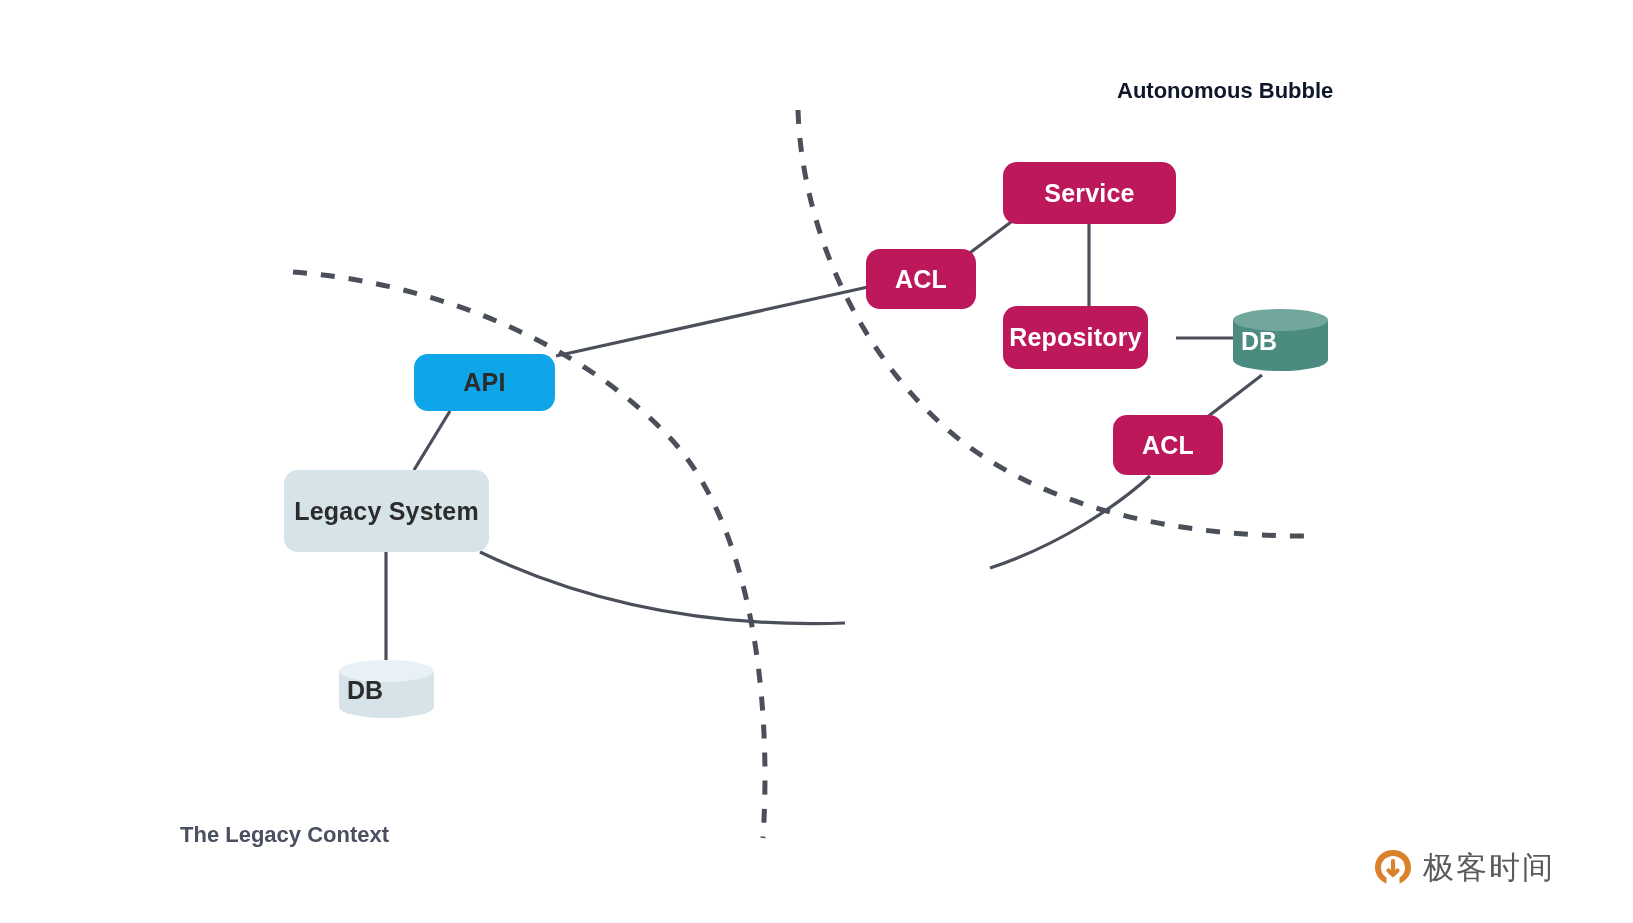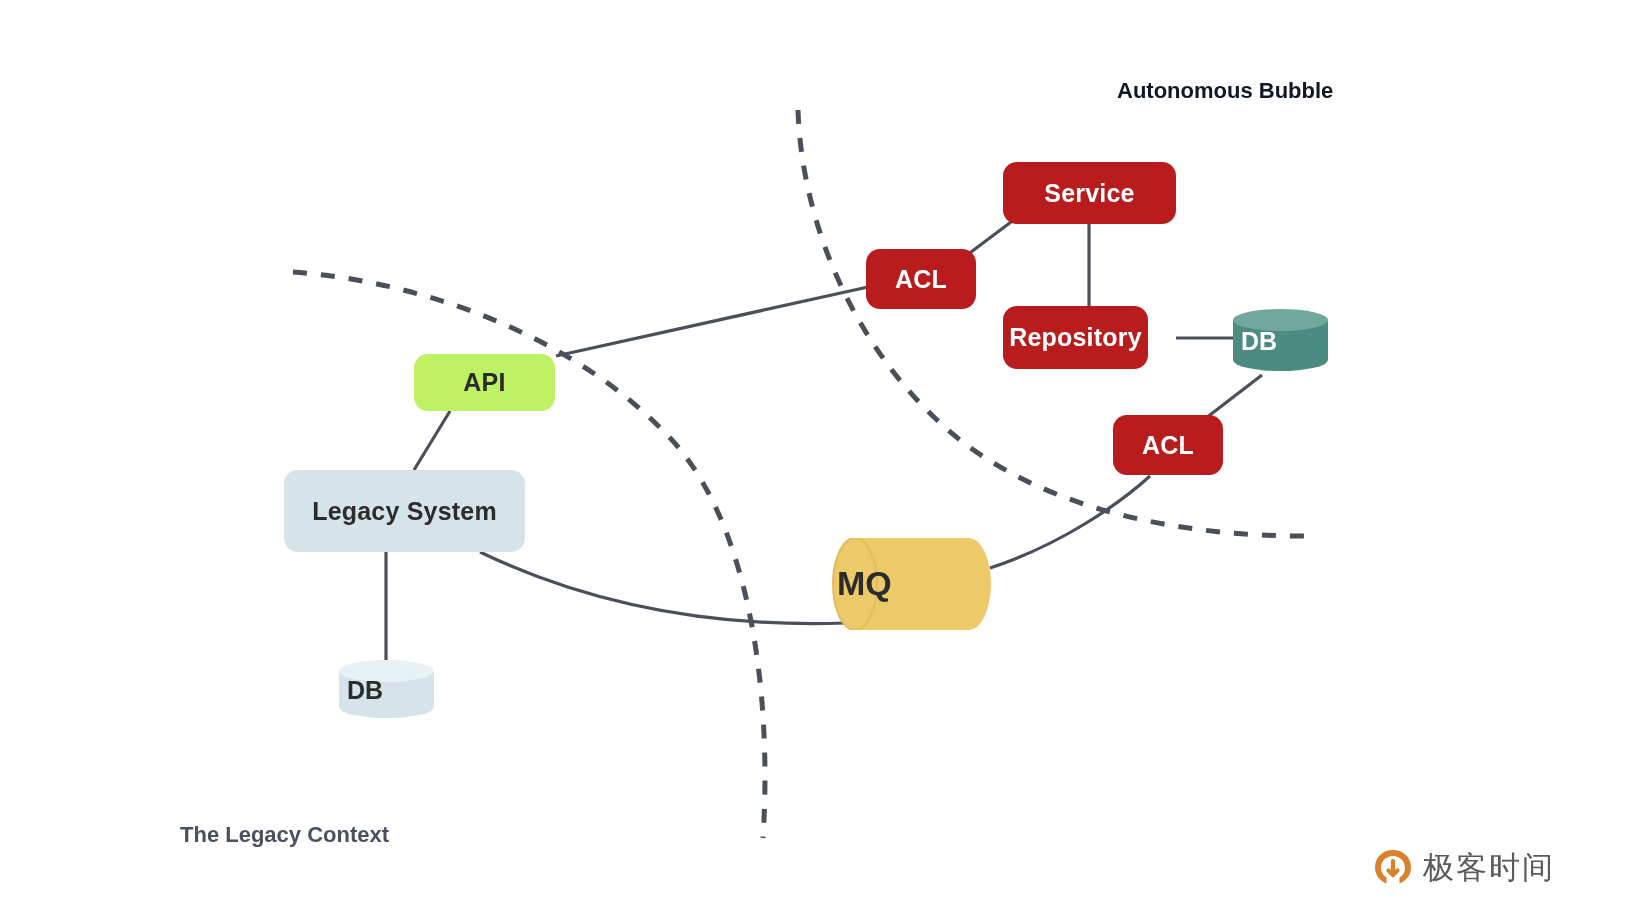--- a/index.html
+++ b/index.html
@@ -14,22 +14,22 @@
   .nodes{ position:absolute; left:0; top:0; width:1633px; height:923px; }
 
   .node{
     position:absolute;
     display:flex; align-items:center; justify-content:center;
     font-size:25px; font-weight:bold;
     letter-spacing:.2px;
     white-space:nowrap;
   }
   .node.rect{ border-radius:14px; }
-  .node.teal{ background:#b91c1c; color:#ffffff; }
-  .node.amber{ background:#bef264; color:#2c2c2c; }
+  .node.teal{ background:#be185d; color:#ffffff; }
+  .node.amber{ background:#0ea5e9; color:#2c2c2c; }
   .node.lightblue{ background:#d6e4ea; color:#2c2c2c; }
 
   .cyl{ position:absolute; }
   .cyl .label{
     position:absolute; left:8px; width:100%;
     text-align:left;
     font-size:25px; font-weight:bold; white-space:nowrap;
   }
   .cyl.teal .label{ color:#ffffff; }
   .cyl.blue  .label{ color:#2c2c2c; }
@@ -104,39 +104,32 @@
     </div>
 
     <div class="node rect teal" style="left:1113px; top:415px; width:110px; height:60px;">
       <span>ACL</span>
     </div>
 
     <div class="node rect amber" style="left:414px; top:354px; width:141px; height:57px;">
       <span>API</span>
     </div>
 
-    <div class="node rect lightblue" style="left:284px; top:470px; width:241px; height:82px;">
+    <div class="node rect lightblue" style="left:284px; top:470px; width:205px; height:82px;">
       <span>Legacy System</span>
     </div>
 
     <div class="cyl blue" style="left:339px; top:660px; width:95px; height:58px;">
       <svg width="95" height="58" viewBox="0 0 95 58">
         <path d="M0,11 L0,47 A47.5,11 0 0 0 95,47 L95,11 Z" fill="#d6e4ea"></path>
         <ellipse cx="47.5" cy="11" rx="47.5" ry="11" fill="#e8f1f5"></ellipse>
       </svg>
       <span class="label" style="top:16px;">DB</span>
     </div>
 
-    <div class="cyl amber" style="left:829px; top:538px; width:162px; height:92px;">
-      <svg width="162" height="92" viewBox="0 0 162 92">
-        <path d="M26,0 L140,0 A22,46 0 0 1 140,92 L26,92 A22,46 0 0 1 26,0 Z" fill="#eec96a"></path>
-        <ellipse cx="26" cy="46" rx="22" ry="46" fill="#eec96a" stroke="#e0bd5e" stroke-width="2"></ellipse>
-      </svg>
-      <span class="label" style="top:26px;">MQ</span>
-    </div>
   </div>
 
   <div class="zone-label bubble" style="left:1117px; top:78px;">Autonomous Bubble</div>
 
   <div class="zone-label legacy" style="left:180px; top:806px;">The Legacy Context</div>
 
   <div class="watermark" style="left:1373px; top:838px;margin-top:9px;">
     <svg class="wm-mark" viewBox="0 0 40 40">
       <path d="M20 2 C9.5 2 2 9.5 2 19.5 C2 27 7 33 13.5 35.5 L13.5 29.5 C10 27.6 8 24 8 19.8 C8 13 13.4 8 20 8 C26.6 8 32 13 32 19.8 C32 24 30 27.6 26.5 29.5 L26.5 35.5 C33 33 38 27 38 19.5 C38 9.5 30.5 2 20 2 Z" fill="#d9822b"></path>
       <path d="M20 13 L20 27 M20 27 L15.5 22.5 M20 27 L24.5 22.5" stroke="#d9822b" stroke-width="4.2" fill="none" stroke-linecap="round" stroke-linejoin="round"></path>

